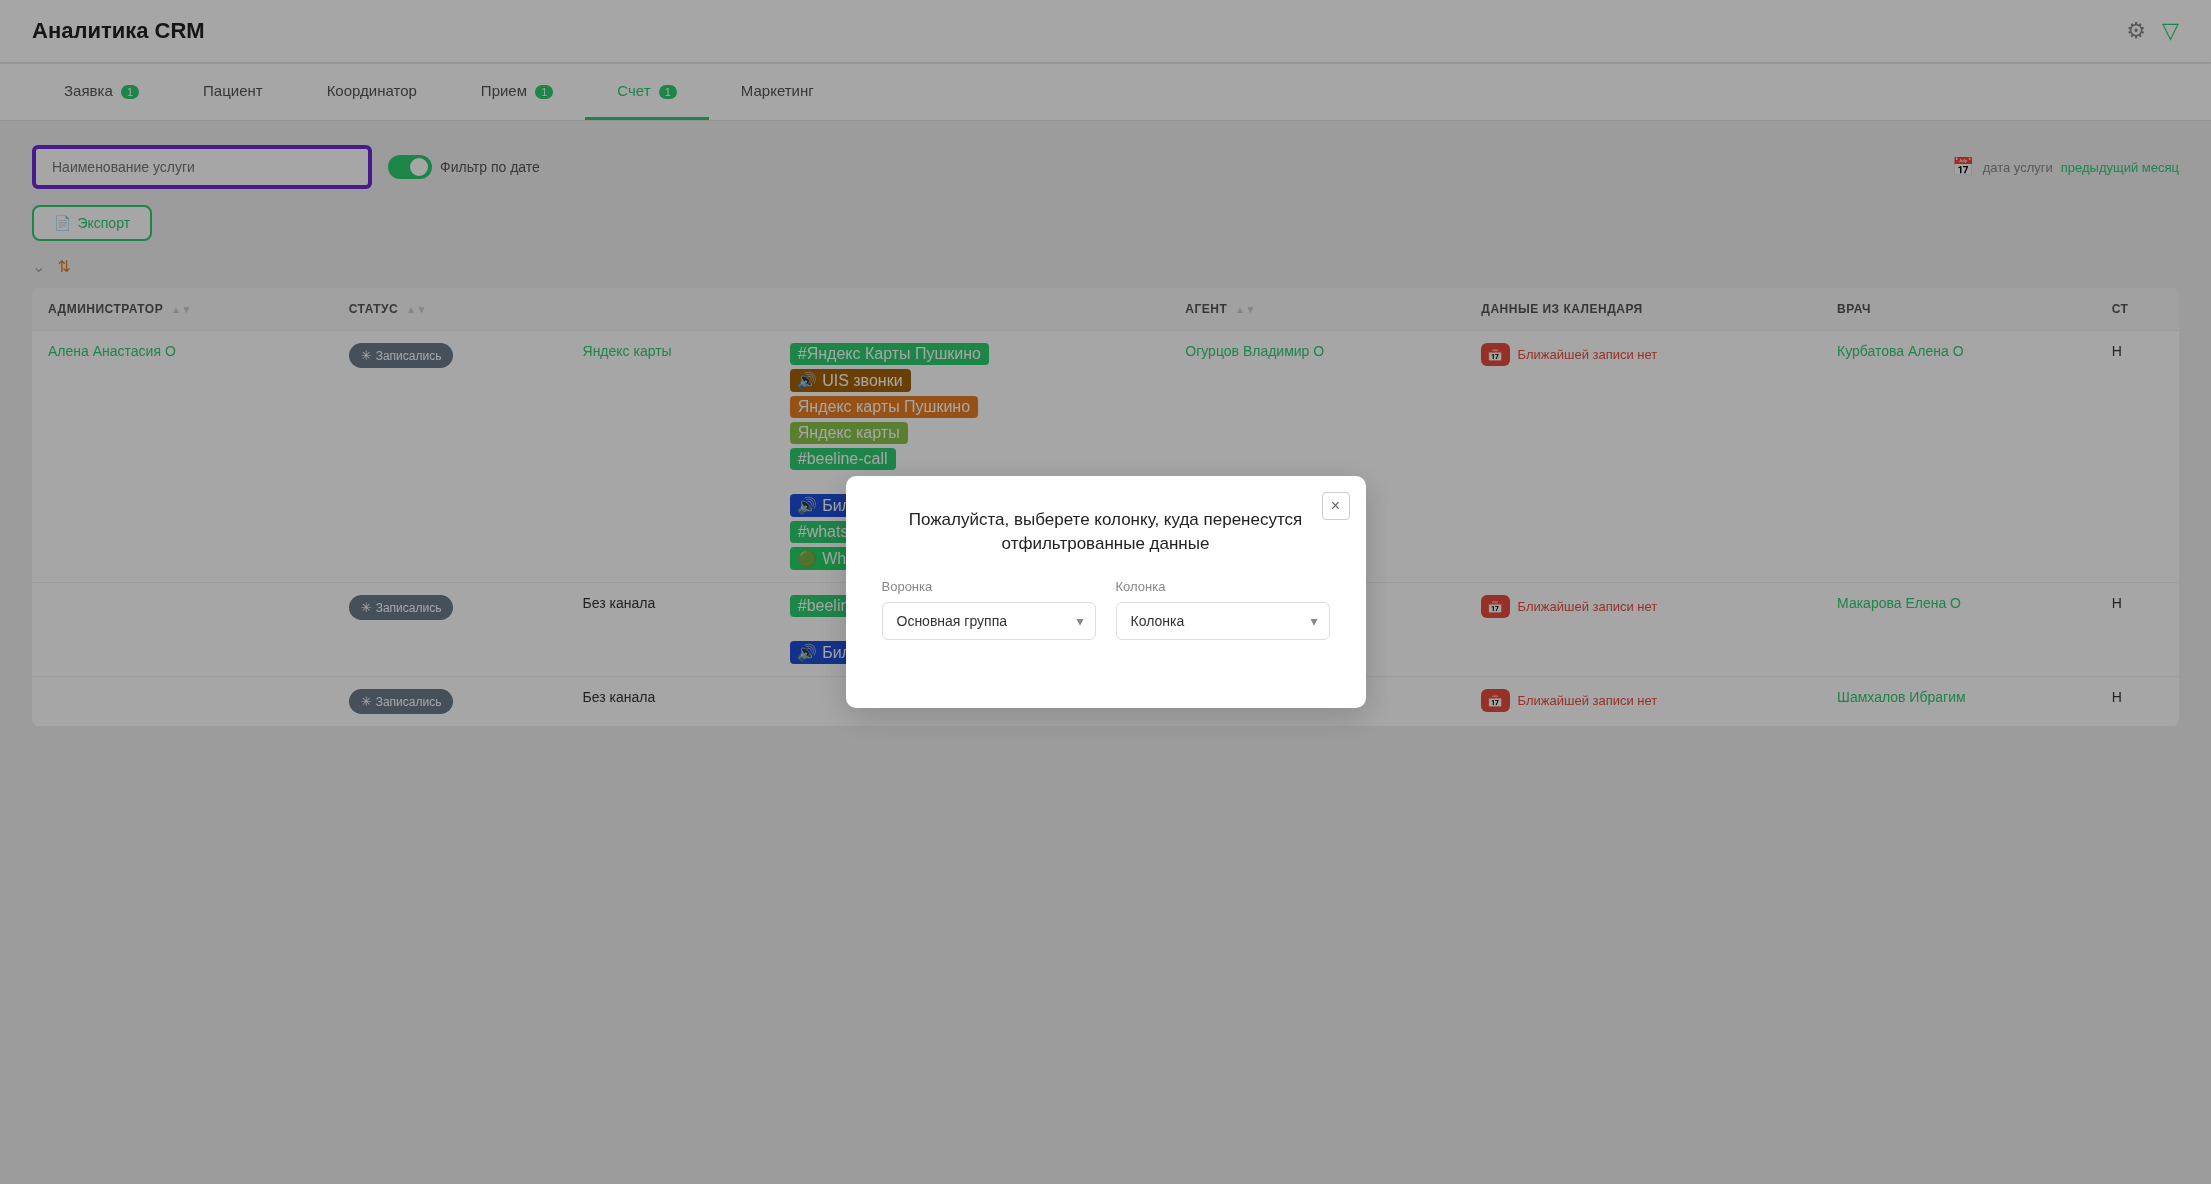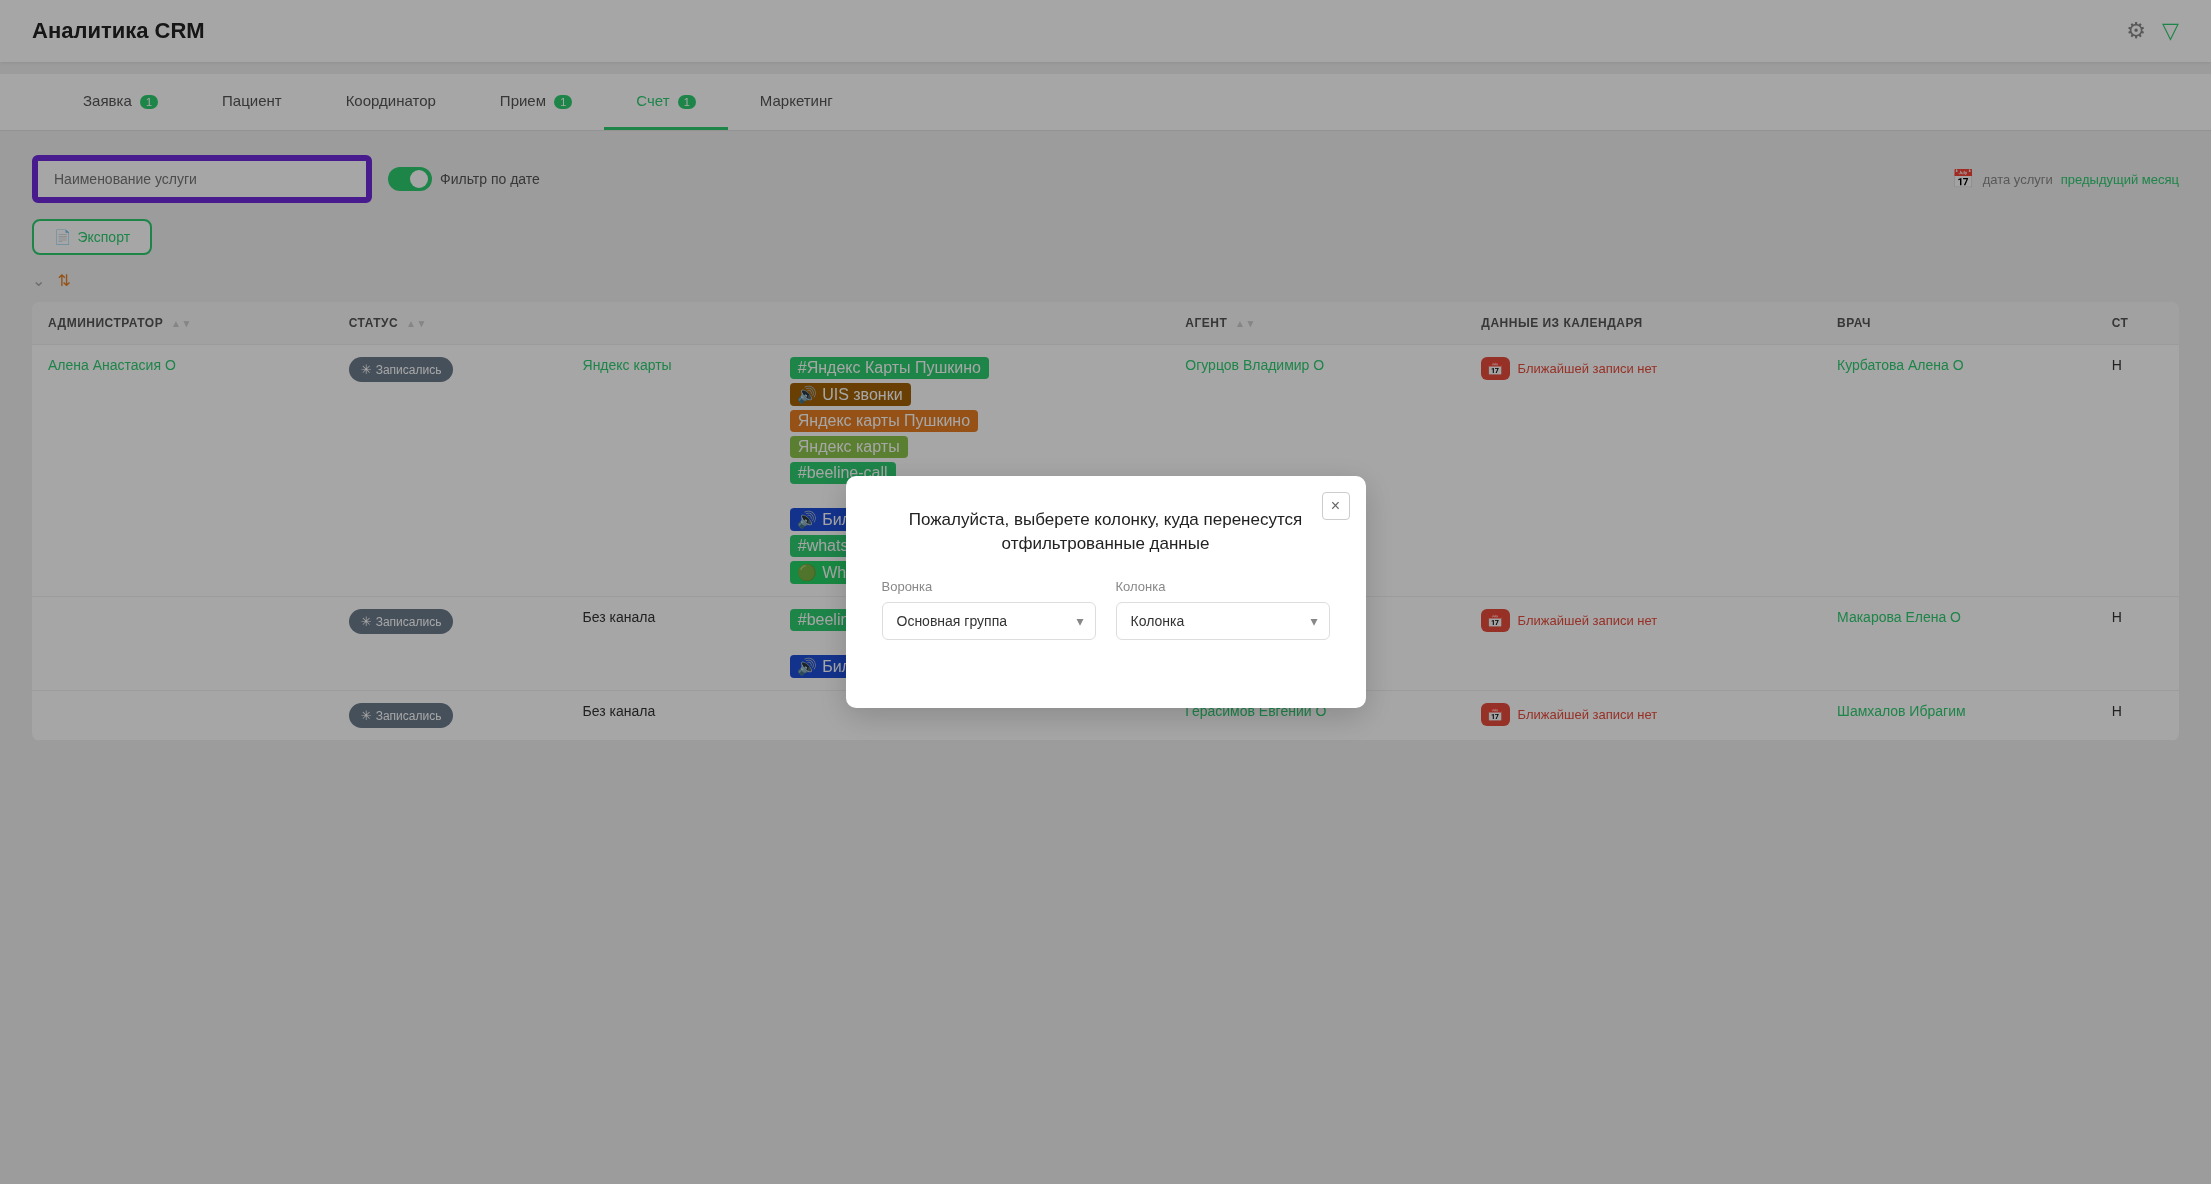--- a/index.html
+++ b/index.html
@@ -5,31 +5,31 @@
     * { box-sizing: border-box; margin: 0; padding: 0; }
     body { font-family: -apple-system, BlinkMacSystemFont, 'Segoe UI', Arial, sans-serif; background: #f0f0f0; color: #333; font-size: 14px; }
 
     
     .header { background: #fff; padding: 18px 32px; display: flex; align-items: center; justify-content: space-between; box-shadow: 0 1px 3px rgba(0,0,0,0.08); }
     .header-title { font-size: 22px; font-weight: 600; color: #222; }
     .header-icons { display: flex; gap: 16px; align-items: center; }
     .header-icon { cursor: pointer; color: #888; font-size: 22px; }
 
     
-    .tabs-bar { background: #fff; display: flex; border-bottom: 1px solid #e0e0e0; padding: 0 51px; margin-top: 12px; }
+    .tabs-bar { background: #fff; display: flex; border-bottom: 1px solid #e0e0e0; padding: 0 32px; margin-top: 2px; }
     .tab { padding: 18px 32px; cursor: pointer; font-size: 15px; color: #555; border-bottom: 3px solid transparent; white-space: nowrap; position: relative; }
     .tab.active { color: #2ecc71; border-bottom: 3px solid #2ecc71; font-weight: 500; }
     .tab-badge { display: inline-block; background: #2ecc71; color: #fff; border-radius: 10px; font-size: 11px; padding: 1px 6px; margin-left: 4px; vertical-align: middle; }
 
     
     .content { padding: 24px 32px; position: relative; }
 
     
     .toolbar { display: flex; align-items: center; gap: 16px; margin-bottom: 16px; }
-    .service-input { border: 6px solid #6d28d9; border-radius: 6px; padding: 10px 16px; width: 340px; font-size: 14px; color: #aaa; background: #fff; }
+    .service-input { border: 4px solid #6d28d9; border-radius: 6px; padding: 10px 16px; width: 340px; font-size: 14px; color: #aaa; background: #fff; }
     .filter-toggle-area { display: flex; align-items: center; gap: 8px; }
     .toggle-switch { position: relative; display: inline-block; width: 44px; height: 24px; }
     .toggle-switch input { opacity: 0; width: 0; height: 0; }
     .toggle-slider { position: absolute; cursor: pointer; top: 0; left: 0; right: 0; bottom: 0; background-color: #2ecc71; border-radius: 24px; }
     .toggle-slider:before { position: absolute; content: ""; height: 18px; width: 18px; left: 22px; bottom: 3px; background: white; border-radius: 50%; transition: .2s; }
     .filter-label { font-size: 14px; color: #555; }
     .date-filter-area { margin-left: auto; display: flex; align-items: center; gap: 8px; color: #aaa; font-size: 13px; }
     .date-filter-area .date-label { color: #888; }
     .date-filter-area .date-value { color: #2ecc71; }
     .calendar-icon { color: #aaa; font-size: 18px; }

